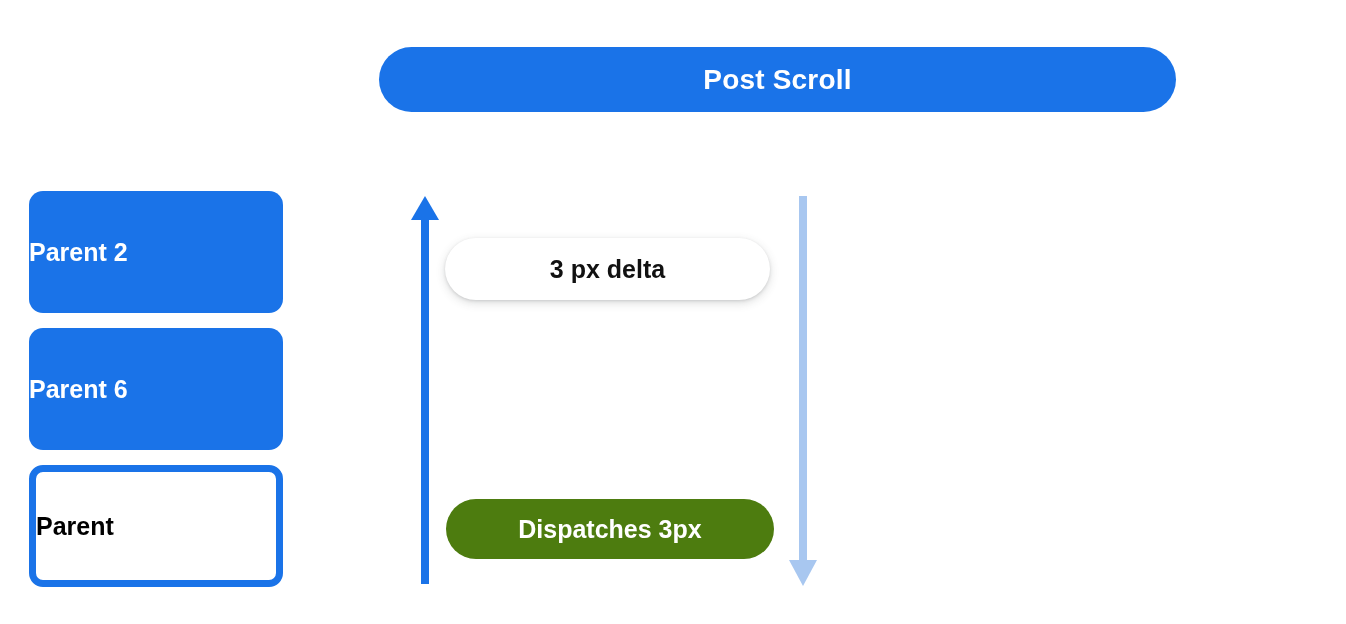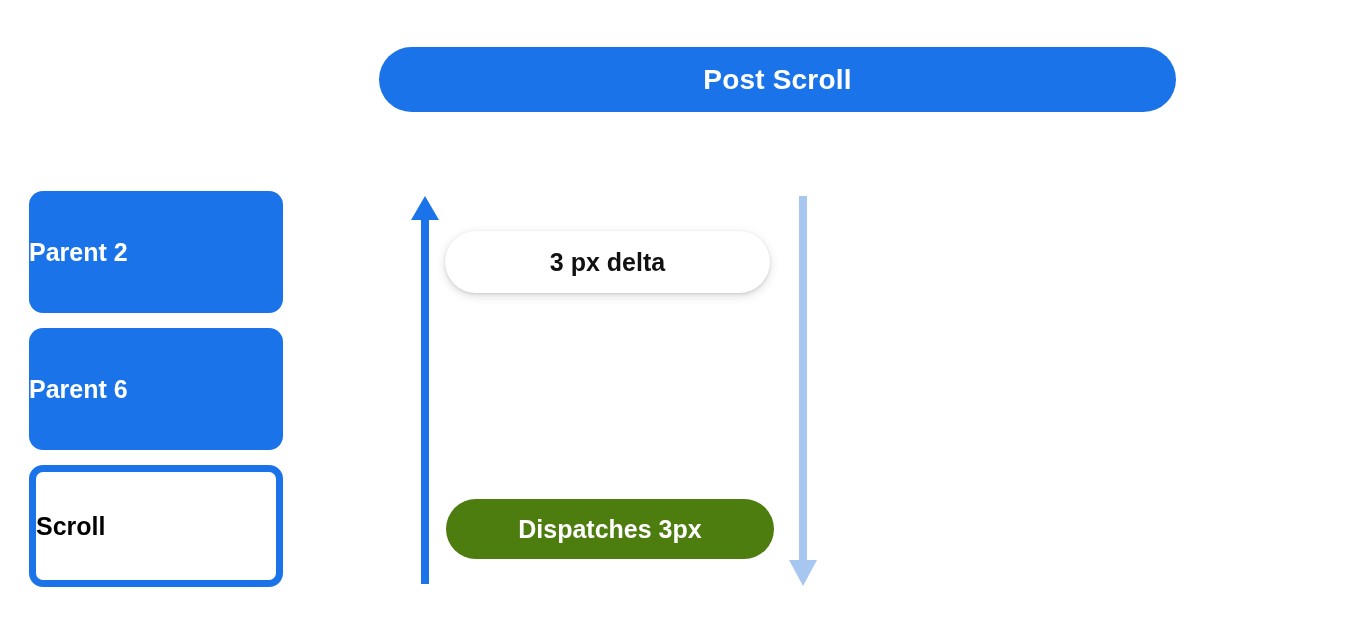--- a/index.html
+++ b/index.html
@@ -90,21 +90,21 @@
   }
   .arrow-down {
     left: 786px;
     top: 194px;
   }
 
   
   .delta-pill {
     position: absolute;
     left: 445px;
-    top: 231px;
+    top: 238px;
     width: 325px;
     height: 62px;
     background: #ffffff;
     border-radius: 31px;
     box-shadow: 0 3px 10px rgba(60,64,67,0.18),
                 0 1px 3px rgba(60,64,67,0.16);
     display: flex;
     align-items: center;
     justify-content: center;
   }
@@ -147,21 +147,21 @@
 
     <div class="node filled">
       <span class="node-label">Parent 2</span>
     </div>
 
     <div class="node filled">
       <span class="node-label">Parent 6</span>
     </div>
 
     <div class="node outlined">
-      <span class="node-label">Scroll</span>
+      <span class="node-label">Parent</span>
     </div>
 
   </div>
 
   <div class="arrow arrow-up">
     <svg width="34" height="392" viewBox="0 0 34 392" xmlns="http://www.w3.org/2000/svg">
       <polygon points="17,2 31,26 3,26" fill="#1a73e8"></polygon>
       <rect x="13" y="24" width="8" height="366" fill="#1a73e8"></rect>
     </svg>
   </div>

